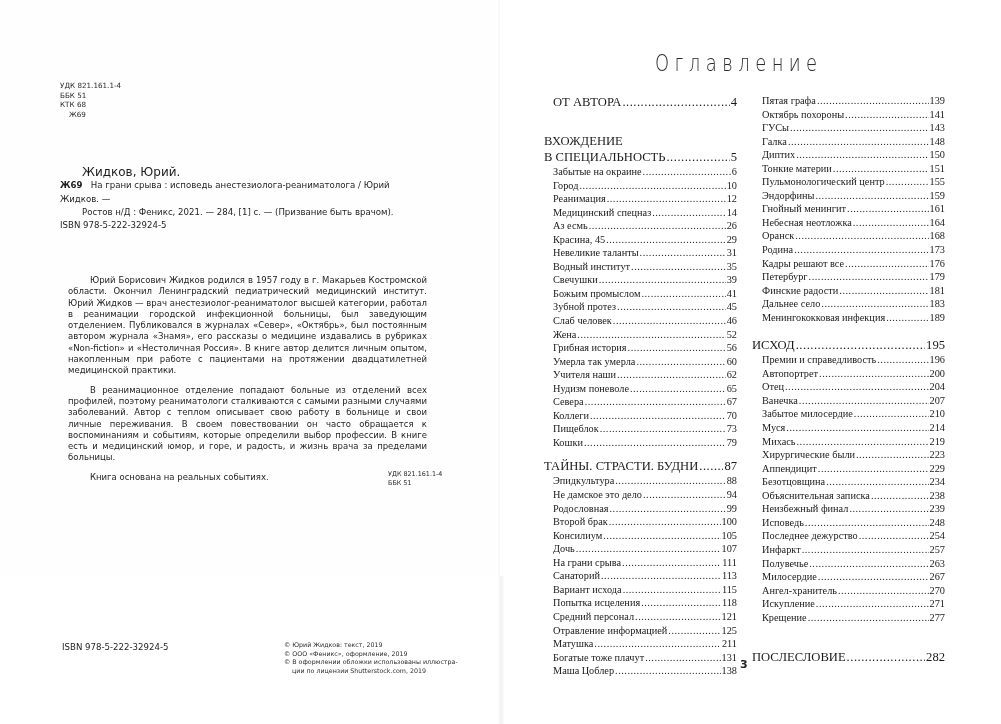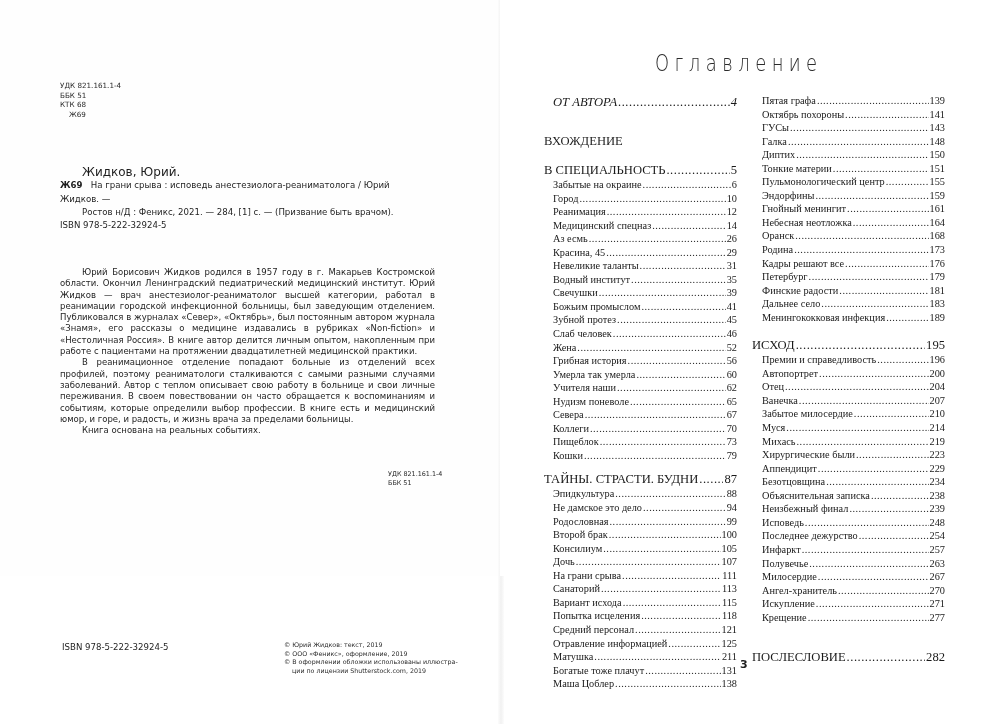--- a/index.html
+++ b/index.html
@@ -19,41 +19,41 @@
   
   .codes { position: absolute; left: 60px; top: 81px; font-size: 7.2px; line-height: 9.6px; color: #2a2a2a; }
   .codes .indent { padding-left: 9px; }
   .author-head { position: absolute; left: 82px; top: 165px; font-size: 12px; font-weight: normal; }
   .biblio { position: absolute; left: 60px; top: 179px; width: 360px; font-size: 8.6px; line-height: 13.5px; }
   .biblio .code { font-weight: bold; display: inline-block; width: 28px; }
   .biblio .cont { padding-left: 22px; }
   .isbn-top { position: absolute; left: 60px; top: 220px; font-size: 8.6px; }
   .annotation { position: absolute; left: 60px; top: 267px; width: 375px;
     font-size: 8.5px; line-height: 11.3px; text-align: justify; }
-  .annotation p { margin: 0; text-indent: 22px; }
+  .annotation p { margin: 8px; text-indent: 22px; }
   .codes-bottom { position: absolute; left: 388px; top: 470px; font-size: 6.4px; line-height: 9px; color: #2a2a2a; }
   .isbn-bottom { position: absolute; left: 62px; top: 642px; font-size: 8.6px; }
   .copyright { position: absolute; left: 284px; top: 641px; font-size: 6.3px; line-height: 8.6px; color: #2a2a2a; }
   .copyright .cont { padding-left: 8px; }
 
   
   .toc-title { position: absolute; left: 655px; top: 50px; font-size: 23px; letter-spacing: 7px;
     font-family: "DejaVu Sans", sans-serif; font-weight: 300; color: #2b2b2b; transform: scaleX(0.78); transform-origin: left; }
   .toc-col { position: absolute; top: 94px; }
   .col-left { left: 544px; width: 193px; }
   .col-right { left: 752px; width: 193px; }
 
   .toc-row { display: flex; align-items: baseline; white-space: nowrap; color: #1a1a1a; }
   .toc-row .lbl { flex: 0 0 auto; }
   .toc-row .dots { flex: 1 1 auto; overflow: hidden; margin: 0 1px; }
   .toc-row .dots::after { content: "..............................................................................................................................................."; letter-spacing: 0.5px; }
   .toc-row .pg { flex: 0 0 auto; }
 
   .section { font-size: 12.6px; line-height: 16px; margin-top: 3px; }
-  .section.first { margin-top: 0; padding-left: 9px; font-style: italic; }
+  .section.first { margin-top: 0; padding-left: 9px; }
   .chapter { font-size: 10.3px; line-height: 13.55px; padding-left: 9px; }
   .col-right .chapter { padding-left: 10px; text-align: center; }
   .col-right .section { padding-left: 0; }
   .sec-gap { height: 6px; }
   .sec-gap-lg { height: 22px; }
   .page-num { position: absolute; left: 740px; top: 658px; font-size: 11px; font-weight: bold; font-family: "DejaVu Sans", sans-serif; }
 </style>
 </head>
 <body>
 
@@ -106,21 +106,21 @@
 
 <div class="toc-col col-left">
   <div class="toc-row section first">
     <span class="lbl">ОТ АВТОРА</span>
     <span class="dots"></span>
     <span class="pg">4</span>
   </div>
 
   <div class="sec-gap"></div>
   <div class="section" style="margin-top:17px;">ВХОЖДЕНИЕ</div>
-  <div class="toc-row section" style="margin-top:13px;justify-content:space-between;">
+  <div class="toc-row section" style="margin-top:0;justify-content:space-between;">
     <span class="lbl">В СПЕЦИАЛЬНОСТЬ</span>
     <span class="dots"></span>
     <span class="pg">5</span>
   </div>
   <div id="part1-list">
       <div class="toc-row chapter">
         <span class="lbl">Забытые на окраине</span>
         <span class="dots"></span>
         <span class="pg">6</span>
       </div>

